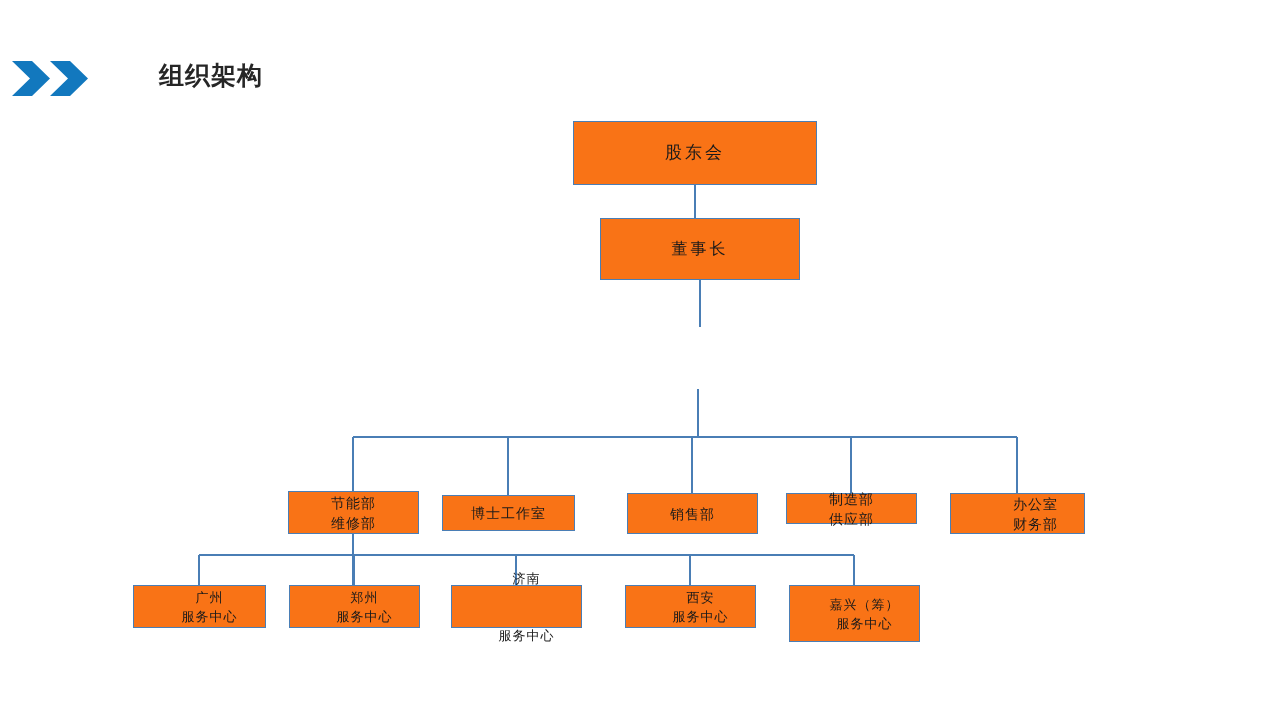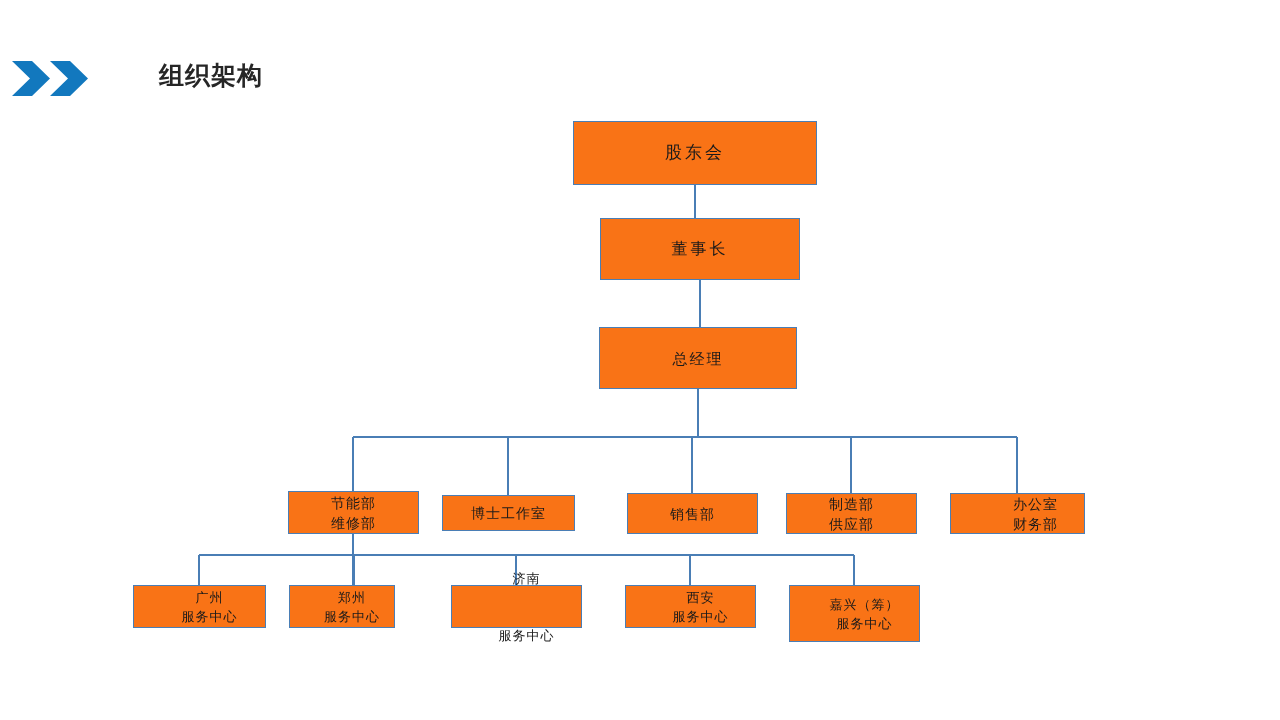--- a/index.html
+++ b/index.html
@@ -129,53 +129,50 @@
   </svg>
 
   <div class="node lvl-1" style="left:573px; top:121px; width:244px; height:64px;">
     <span class="line">股东会</span>
   </div>
 
   <div class="node lvl-2" style="left:600px; top:218px; width:200px; height:62px;font-family:Liberation Serif, serif;">
     <span class="line">董事长</span>
   </div>
 
-  <div class="node lvl-3" style="left:599px; top:327px; width:198px; height:62px;">
-    <span class="line">总经理</span>
-  </div>
 
   <div class="node lvl-4" style="left:288px; top:491px; width:131px; height:43px;">
     <span class="line">节能部</span>
     <span class="line">维修部</span>
   </div>
 
   <div class="node lvl-4" style="left:442px; top:495px; width:133px; height:36px;">
     <span class="line">博士工作室</span>
   </div>
 
   <div class="node lvl-4" style="left:627px; top:493px; width:131px; height:41px;">
     <span class="line">销售部</span>
   </div>
 
-  <div class="node lvl-4" style="left:786px; top:493px; width:131px; height:41px;">
+  <div class="node lvl-4" style="left:786px; top:493px; width:131px; height:31px;">
     <span class="line">制造部</span>
     <span class="line">供应部</span>
   </div>
 
   <div class="node lvl-4" style="left:950px; top:493px; width:135px; height:41px;padding-left:36px;">
     <span class="line">办公室</span>
     <span class="line">财务部</span>
   </div>
 
   <div class="node lvl-5" style="left:133px; top:585px; width:133px; height:43px;">
     <span class="line">广州</span>
     <span class="line">服务中心</span>
   </div>
 
-  <div class="node lvl-5" style="left:289px; top:585px; width:106px; height:43px;">
+  <div class="node lvl-5" style="left:289px; top:585px; width:131px; height:43px;">
     <span class="line">郑州</span>
     <span class="line">服务中心</span>
   </div>
 
   <div class="node lvl-5" style="left:451px; top:585px; width:131px; height:43px;gap:38px;">
     <span class="line">济南</span>
     <span class="line">服务中心</span>
   </div>
 
   <div class="node lvl-5" style="left:625px; top:585px; width:131px; height:43px;">

